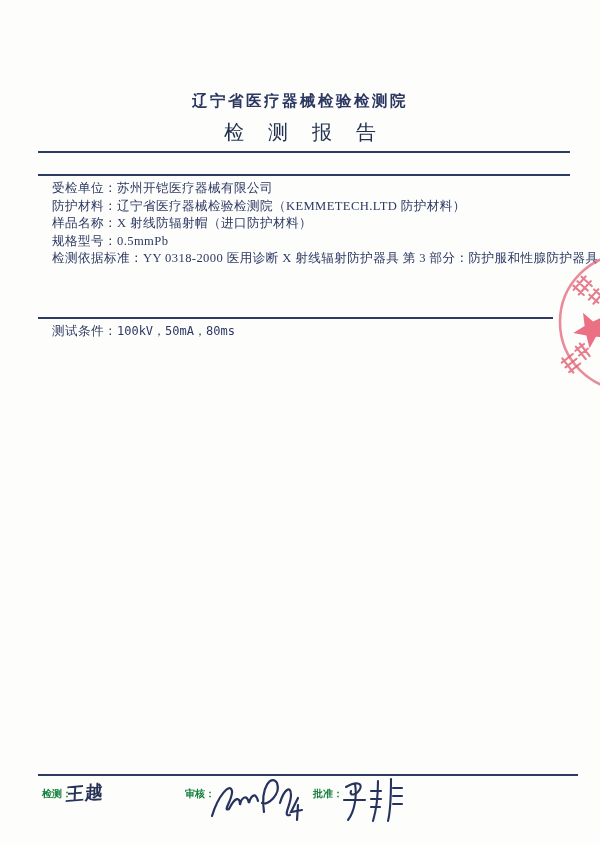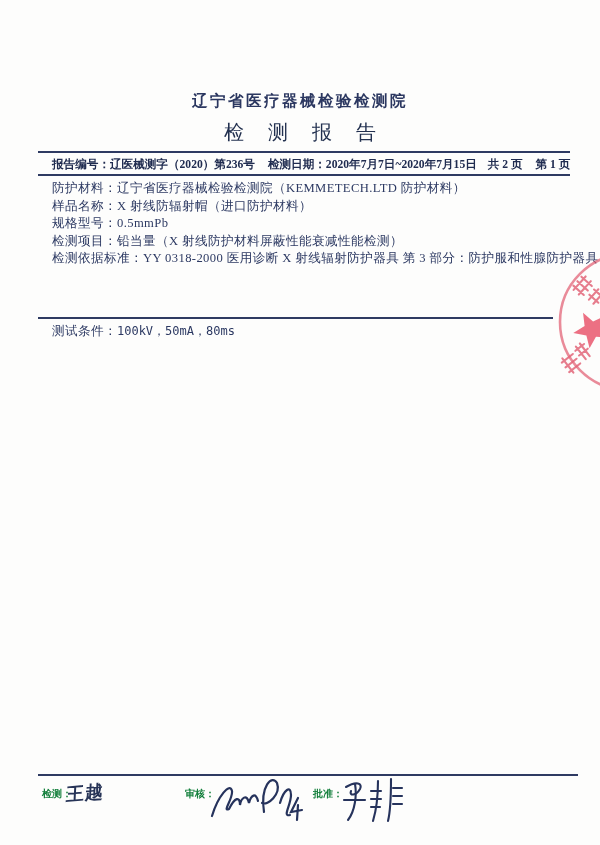--- a/index.html
+++ b/index.html
@@ -70,36 +70,28 @@
 </head>
 <body>
 
 <div class="page">
 
   <div class="institute">辽宁省医疗器械检验检测院</div>
   <div class="report-title">检测报告</div>
 
   <div class="rule rule-1"></div>
 
-  <div class="hdr">
-    <span>报告编号：</span>
-      <span>辽医械测字（2020）第236号</span>
-    <span class="date-label">检测日期：</span>
-      <span>2020年7月7日~2020年7月15日</span>
-    <span class="pages">共 2 页</span>
-    <span class="pageno">第 1 页</span>
-  </div>
 
   <div class="rule rule-2"></div>
 
   <div class="fields">
+    <div><span>受检单位：</span><span>苏州开铠医疗器械有限公司</span></div>
     <div><span>防护材料：</span><span>辽宁省医疗器械检验检测院（KEMMETECH.LTD 防护材料）</span></div>
     <div><span>样品名称：</span><span>X 射线防辐射帽（进口防护材料）</span></div>
     <div><span>规格型号：</span><span>0.5mmPb</span></div>
-    <div><span>检测项目：</span><span>铅当量（X 射线防护材料屏蔽性能衰减性能检测）</span></div>
     <div><span>检测依据标准：</span><span>YY 0318-2000 医用诊断 X 射线辐射防护器具 第 3 部分：防护服和性腺防护器具</span></div>
   </div>
 
   <div class="rule rule-3"></div>
 
   <div class="results">
     <div><span>测试条件：</span><span class="val">100kV，50mA，80ms</span></div>
   </div>
 
   <svg class="stamp" width="48" height="145" viewBox="0 0 48 145">

